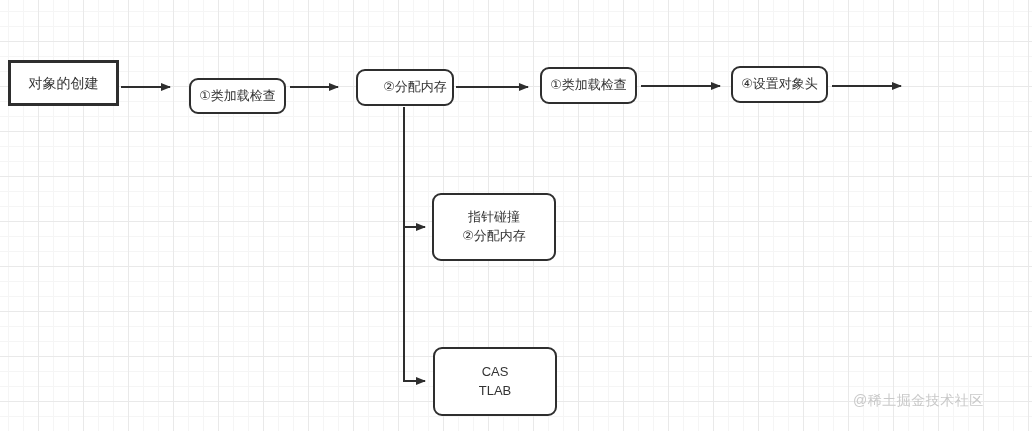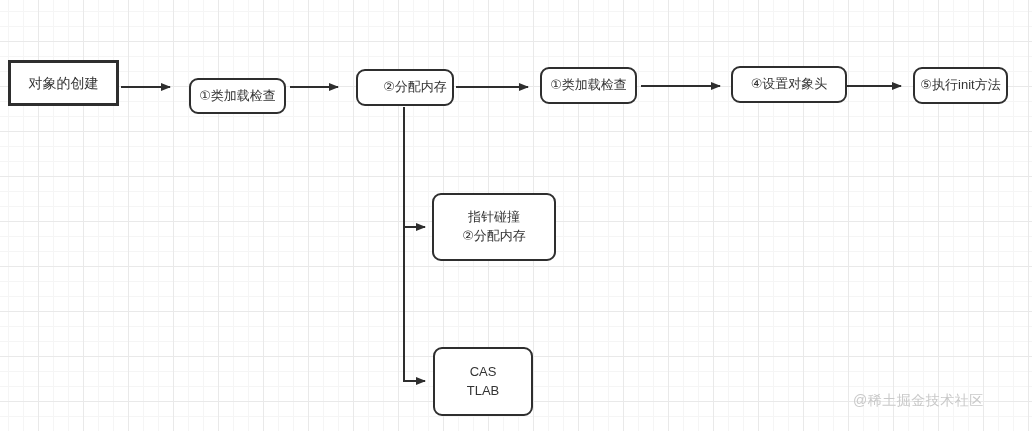--- a/index.html
+++ b/index.html
@@ -94,33 +94,30 @@
   </div>
 
   <div class="node rounded" style="left:356px; top:69px; width:98px; height:37px;padding-left:20px;">
     <span>②分配内存</span>
   </div>
 
   <div class="node rounded" style="left:540px; top:67px; width:97px; height:37px;">
     <span>①类加载检查</span>
   </div>
 
-  <div class="node rounded" style="left:731px; top:66px; width:116px; height:37px;">
+  <div class="node rounded" style="left:731px; top:66px; width:97px; height:37px;">
     <span>④设置对象头</span>
   </div>
 
-  <div class="node rounded" style="left:913px; top:67px; width:95px; height:37px;">
-    <span>⑤执行init方法</span>
-  </div>
 
   <div class="node rounded" style="left:432px; top:193px; width:124px; height:68px;">
     <span>指针碰撞</span>
     <span>②分配内存</span>
   </div>
 
-  <div class="node rounded" style="left:433px; top:347px; width:100px; height:69px;">
+  <div class="node rounded" style="left:433px; top:347px; width:124px; height:69px;">
     <span>CAS</span>
     <span>TLAB</span>
   </div>
 
   <div class="watermark">@稀土掘金技术社区</div>
 
 </div>
 
 </body></html>

